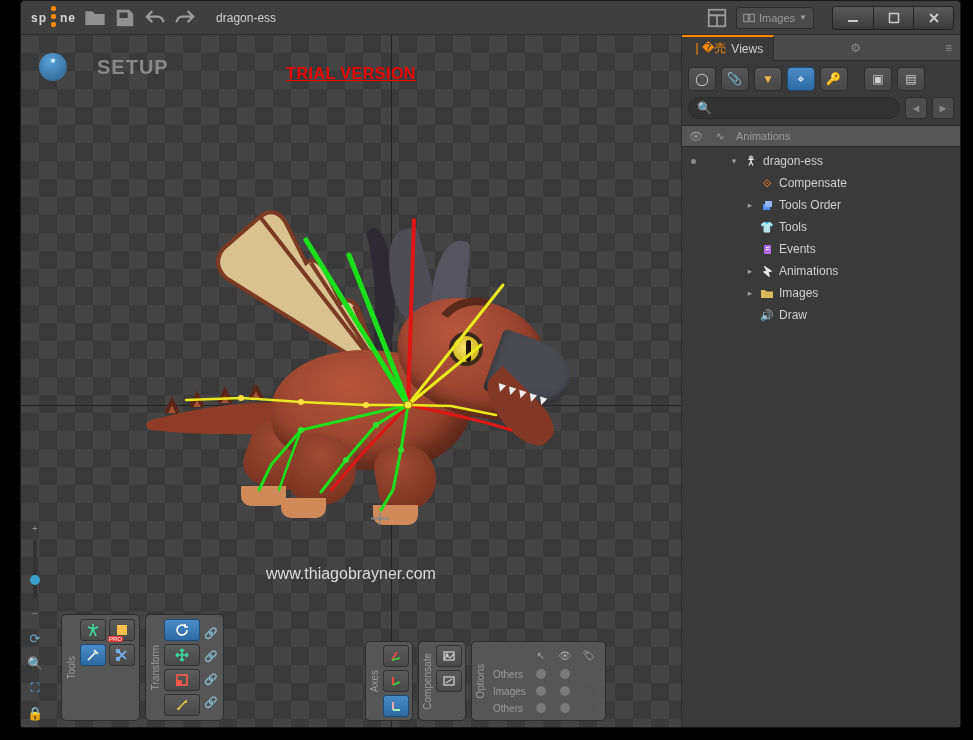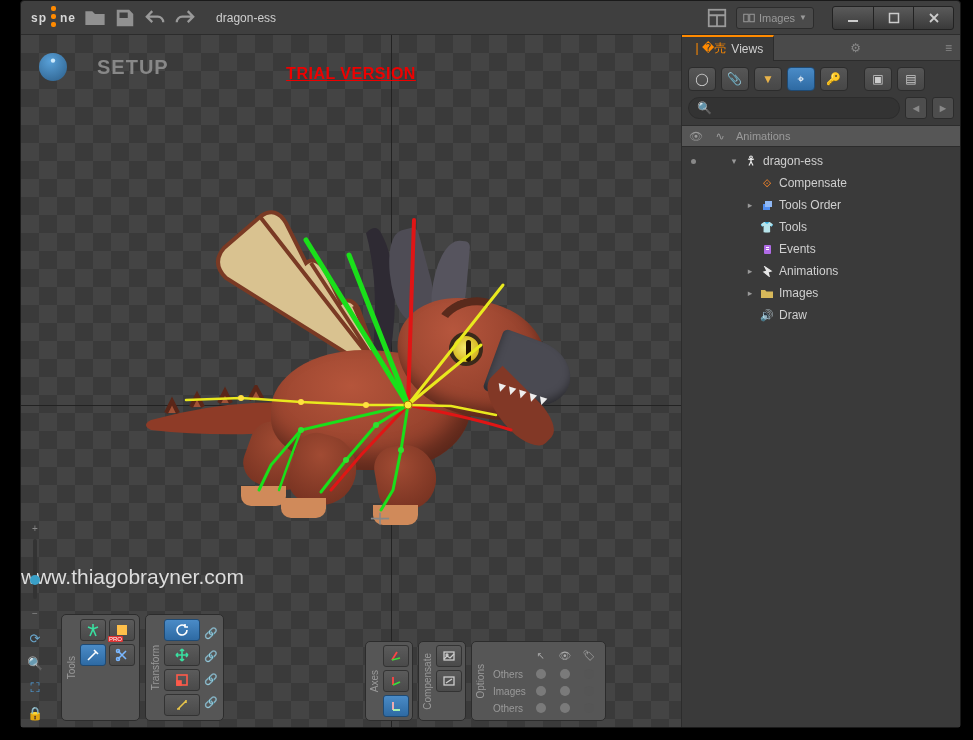--- a/index.html
+++ b/index.html
@@ -34,21 +34,21 @@
   .body{flex:1;display:flex;min-height:0;}
   .viewport{flex:1;position:relative;background-image:linear-gradient(45deg,#3a3a3a 25%,transparent 25%,transparent 75%,#3a3a3a 75%),linear-gradient(45deg,#3a3a3a 25%,transparent 25%,transparent 75%,#3a3a3a 75%);background-size:36px 36px;background-position:0 0,18px 18px;background-color:#444;border-right:1px solid var(--border);overflow:hidden;}
   .crossH,.crossV{position:absolute;background:#222;}
   .crossH{left:0;right:0;top:370px;height:1px;}
   .crossV{top:0;bottom:0;left:370px;width:1px;}
   .setup-tag{position:absolute;left:18px;top:18px;display:flex;align-items:center;gap:8px;}
   .setup-tag .man{width:28px;height:28px;border-radius:50%;background:radial-gradient(circle at 40% 30%,#58a0d8,#2b5d88);display:flex;align-items:center;justify-content:center;}
   .setup-tag .man svg{width:22px;height:22px;}
   .setup-tag .lbl{font-size:20px;color:#888;font-weight:600;letter-spacing:1px;margin-left:22px;}
   .trial{position:absolute;top:30px;left:0;right:0;text-align:center;color:#e00;font-weight:bold;font-size:16px;letter-spacing:.5px;text-decoration:underline;}
-  .url{position:absolute;left:0;right:0;top:530px;color:#ddd;font-size:21px;}
+  .url{position:absolute;left:0;right:0;top:530px;text-align:center;color:#ddd;font-size:16px;}
   
   .dragon{position:absolute;left:130px;top:155px;width:430px;height:340px;}
   .dragon .body-shape{position:absolute;left:120px;top:160px;width:200px;height:120px;background:radial-gradient(ellipse at 40% 30%,#b5553b,#803523);border-radius:60% 70% 55% 60% / 65% 60% 70% 55%;box-shadow:inset -8px -14px 20px rgba(0,0,0,.35);}
   .dragon .head{position:absolute;left:245px;top:110px;width:150px;height:115px;background:radial-gradient(circle at 35% 30%,#b6563d,#7d3321);border-radius:55% 60% 40% 70%;transform:rotate(10deg);box-shadow:inset -6px -10px 14px rgba(0,0,0,.35);}
   .dragon .beak{position:absolute;left:340px;top:150px;width:80px;height:65px;background:#4a4a52;border-radius:10% 70% 70% 10%;transform:rotate(20deg);box-shadow:inset 0 -6px 8px rgba(0,0,0,.4);}
   .dragon .jaw{position:absolute;left:325px;top:200px;width:85px;height:40px;background:#823826;border-radius:0 60% 60% 90%;transform:rotate(45deg);}
   .dragon .eye{position:absolute;left:298px;top:142px;width:34px;height:34px;background:radial-gradient(circle at 45% 45%,#f5e86b,#c9a200);border-radius:50%;border:4px solid #3a2a1a;}
   .dragon .eye::after{content:"";position:absolute;left:13px;top:4px;width:5px;height:22px;background:#201000;border-radius:3px;}
   .dragon .brow{position:absolute;left:285px;top:108px;width:70px;height:50px;border:8px solid transparent;border-top-color:#5a2a1c;border-radius:50%;transform:rotate(-15deg);}
   .dragon .horn1{position:absolute;left:238px;top:40px;width:40px;height:90px;background:#4e4c55;border-radius:80% 20% 60% 40% / 90% 10% 50% 40%;transform:rotate(-15deg);}

